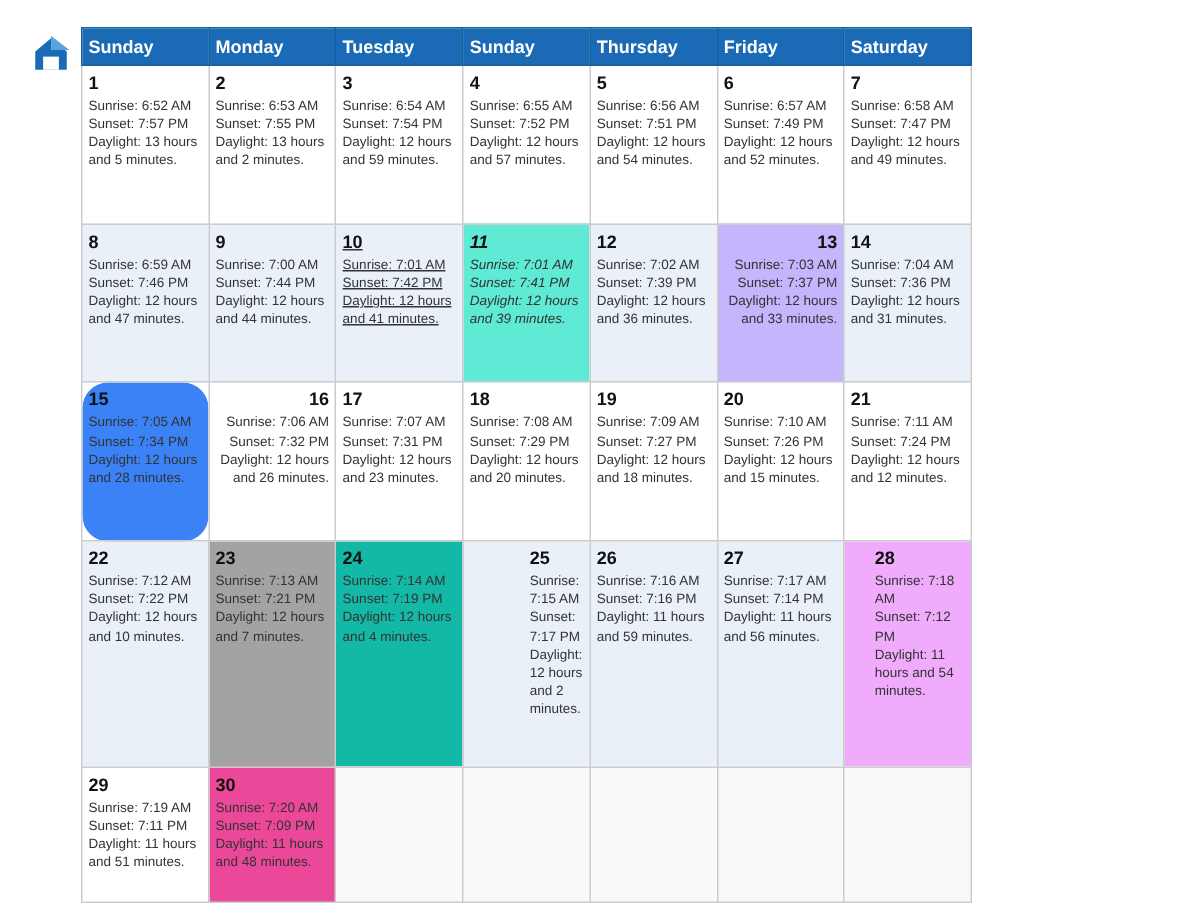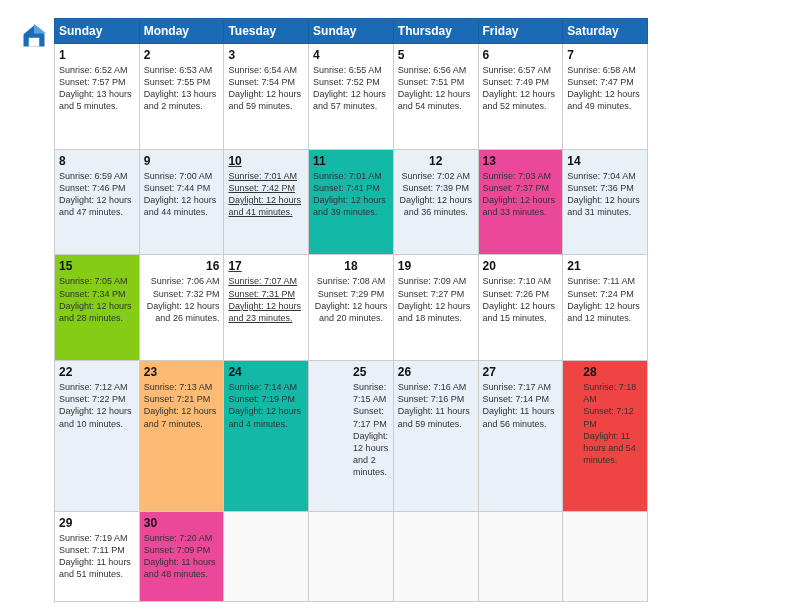--- a/index.html
+++ b/index.html
@@ -176,51 +176,51 @@
             <div class="day-info">Sunrise: 6:59 AM<br>Sunset: 7:46 PM<br>Daylight: 12 hours and 47 minutes.</div>
           </td>
           <td style="background: rgb(234, 240, 248);">
             <span class="day-num">9</span>
             <div class="day-info">Sunrise: 7:00 AM<br>Sunset: 7:44 PM<br>Daylight: 12 hours and 44 minutes.</div>
           </td>
           <td style="background: rgb(234, 240, 248); text-decoration: underline;">
             <span class="day-num">10</span>
             <div class="day-info">Sunrise: 7:01 AM<br>Sunset: 7:42 PM<br>Daylight: 12 hours and 41 minutes.</div>
           </td>
-          <td style="background: #14b8a6;">
+          <td style="background: #5eead4; font-style: italic;">
             <span class="day-num">11</span>
             <div class="day-info">Sunrise: 7:01 AM<br>Sunset: 7:41 PM<br>Daylight: 12 hours and 39 minutes.</div>
           </td>
-          <td style="background: rgb(234, 240, 248); text-align: center;">
+          <td style="background: rgb(234, 240, 248);">
             <span class="day-num">12</span>
             <div class="day-info">Sunrise: 7:02 AM<br>Sunset: 7:39 PM<br>Daylight: 12 hours and 36 minutes.</div>
           </td>
-          <td style="background: #ec4899;">
+          <td style="background: #c4b5fd; text-align: right;">
             <span class="day-num">13</span>
             <div class="day-info">Sunrise: 7:03 AM<br>Sunset: 7:37 PM<br>Daylight: 12 hours and 33 minutes.</div>
           </td>
           <td style="background: rgb(234, 240, 248);">
             <span class="day-num">14</span>
             <div class="day-info">Sunrise: 7:04 AM<br>Sunset: 7:36 PM<br>Daylight: 12 hours and 31 minutes.</div>
           </td>
         </tr>
         <tr>
-          <td style="background: #84cc16;">
+          <td style="background: #3b82f6; border-radius: 17px;">
             <span class="day-num">15</span>
             <div class="day-info">Sunrise: 7:05 AM<br>Sunset: 7:34 PM<br>Daylight: 12 hours and 28 minutes.</div>
           </td>
           <td style="background: rgb(255, 255, 255); text-align: right;">
             <span class="day-num">16</span>
             <div class="day-info">Sunrise: 7:06 AM<br>Sunset: 7:32 PM<br>Daylight: 12 hours and 26 minutes.</div>
           </td>
-          <td style="background: rgb(255, 255, 255); text-decoration: underline;">
+          <td style="background: rgb(255, 255, 255);">
             <span class="day-num">17</span>
             <div class="day-info">Sunrise: 7:07 AM<br>Sunset: 7:31 PM<br>Daylight: 12 hours and 23 minutes.</div>
           </td>
-          <td style="background: rgb(255, 255, 255); text-align: center;">
+          <td style="background: rgb(255, 255, 255);">
             <span class="day-num">18</span>
             <div class="day-info">Sunrise: 7:08 AM<br>Sunset: 7:29 PM<br>Daylight: 12 hours and 20 minutes.</div>
           </td>
           <td style="background: rgb(255, 255, 255);">
             <span class="day-num">19</span>
             <div class="day-info">Sunrise: 7:09 AM<br>Sunset: 7:27 PM<br>Daylight: 12 hours and 18 minutes.</div>
           </td>
           <td style="background: rgb(255, 255, 255);">
             <span class="day-num">20</span>
             <div class="day-info">Sunrise: 7:10 AM<br>Sunset: 7:26 PM<br>Daylight: 12 hours and 15 minutes.</div>
@@ -228,41 +228,41 @@
           <td style="background: rgb(255, 255, 255);">
             <span class="day-num">21</span>
             <div class="day-info">Sunrise: 7:11 AM<br>Sunset: 7:24 PM<br>Daylight: 12 hours and 12 minutes.</div>
           </td>
         </tr>
         <tr>
           <td style="background: rgb(234, 240, 248);">
             <span class="day-num">22</span>
             <div class="day-info">Sunrise: 7:12 AM<br>Sunset: 7:22 PM<br>Daylight: 12 hours and 10 minutes.</div>
           </td>
-          <td style="background: #fdba74;">
+          <td style="background: #a3a3a3;">
             <span class="day-num">23</span>
             <div class="day-info">Sunrise: 7:13 AM<br>Sunset: 7:21 PM<br>Daylight: 12 hours and 7 minutes.</div>
           </td>
           <td style="background: #14b8a6;">
             <span class="day-num">24</span>
             <div class="day-info">Sunrise: 7:14 AM<br>Sunset: 7:19 PM<br>Daylight: 12 hours and 4 minutes.</div>
           </td>
           <td style="background: rgb(234, 240, 248); padding-left: 44px;">
             <span class="day-num">25</span>
             <div class="day-info">Sunrise: 7:15 AM<br>Sunset: 7:17 PM<br>Daylight: 12 hours and 2 minutes.</div>
           </td>
           <td style="background: rgb(234, 240, 248);">
             <span class="day-num">26</span>
             <div class="day-info">Sunrise: 7:16 AM<br>Sunset: 7:16 PM<br>Daylight: 11 hours and 59 minutes.</div>
           </td>
           <td style="background: rgb(234, 240, 248);">
             <span class="day-num">27</span>
             <div class="day-info">Sunrise: 7:17 AM<br>Sunset: 7:14 PM<br>Daylight: 11 hours and 56 minutes.</div>
           </td>
-          <td style="background: #ef4444; padding-left: 20px;">
+          <td style="background: #f0abfc; padding-left: 20px;">
             <span class="day-num">28</span>
             <div class="day-info">Sunrise: 7:18 AM<br>Sunset: 7:12 PM<br>Daylight: 11 hours and 54 minutes.</div>
           </td>
         </tr>
         <tr>
           <td style="background: rgb(255, 255, 255);">
             <span class="day-num">29</span>
             <div class="day-info">Sunrise: 7:19 AM<br>Sunset: 7:11 PM<br>Daylight: 11 hours and 51 minutes.</div>
           </td>
           <td style="background: #ec4899;">

